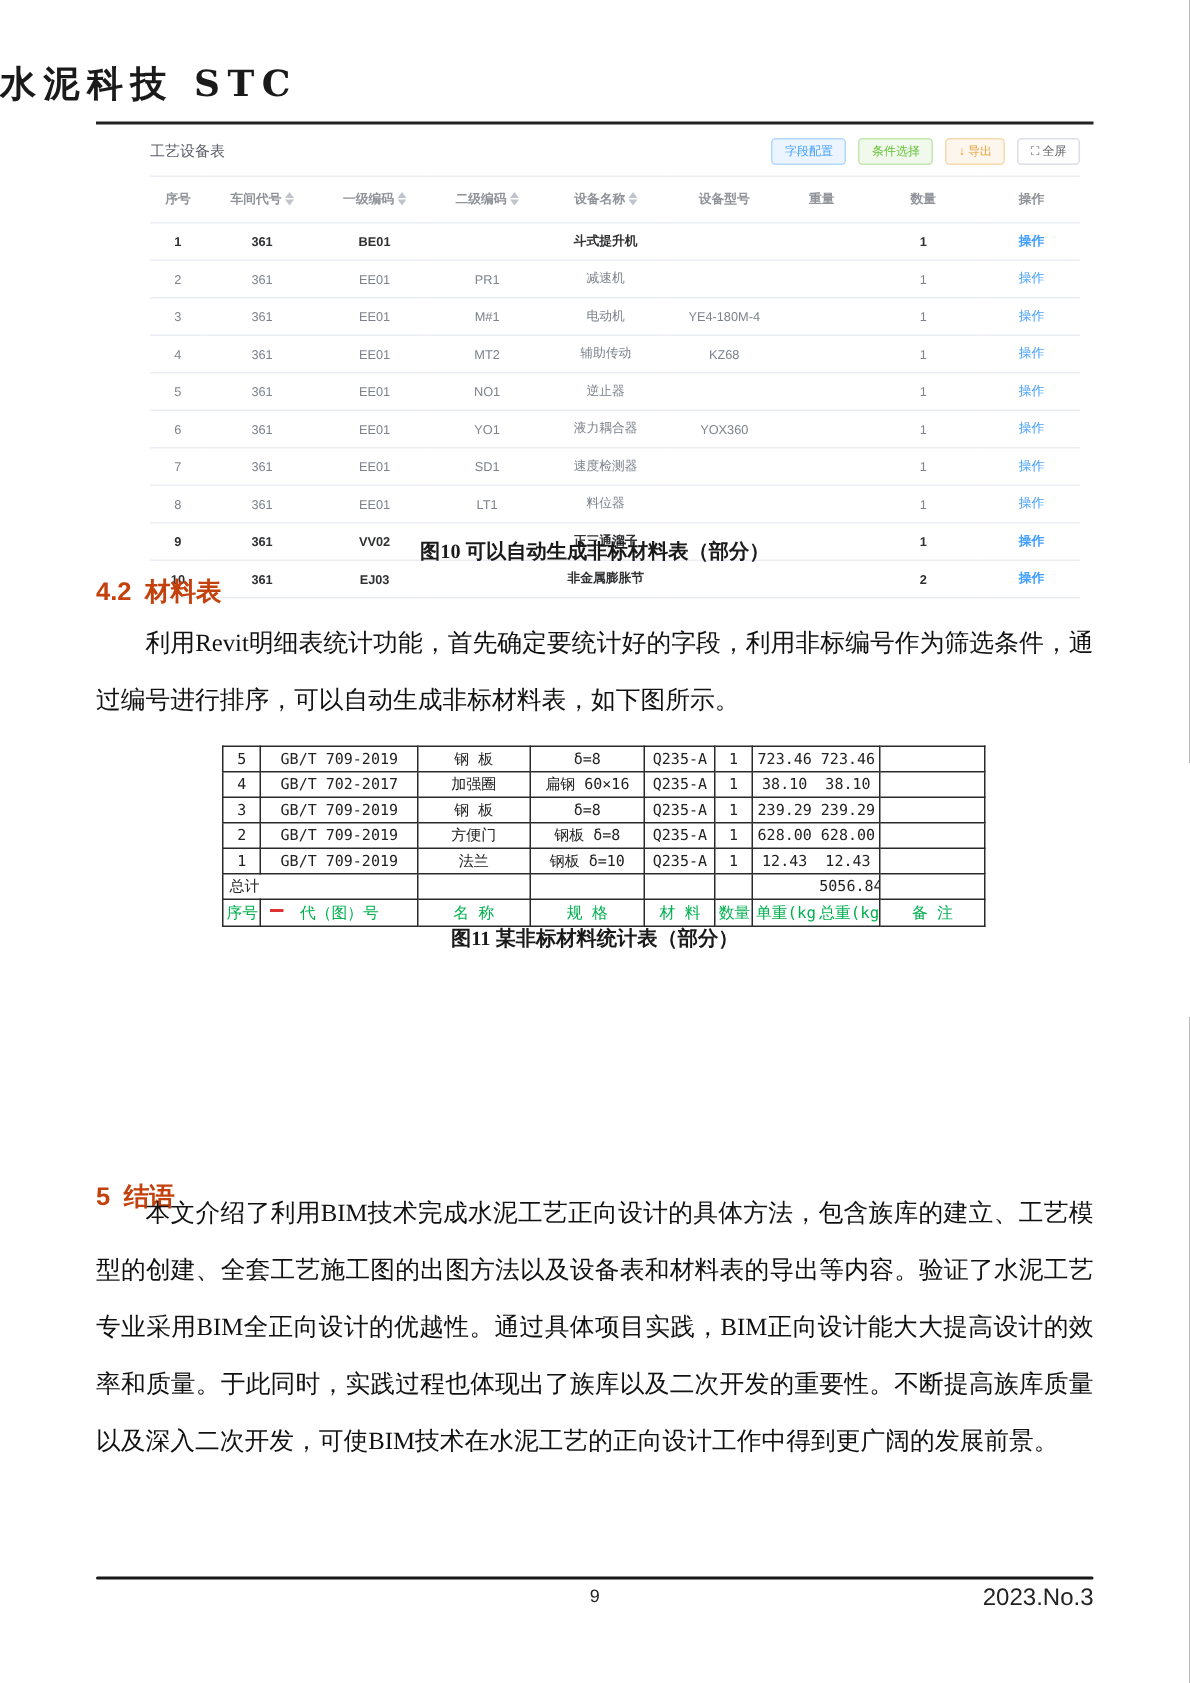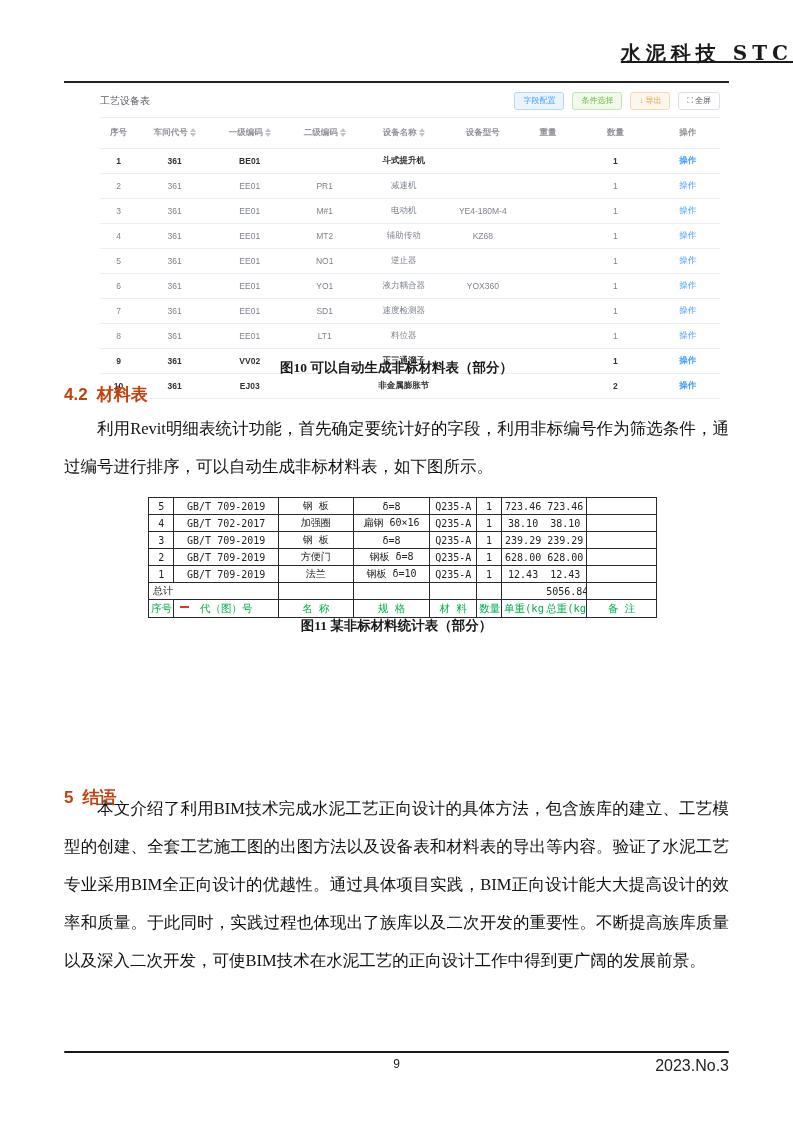--- a/index.html
+++ b/index.html
@@ -5,23 +5,22 @@
   * { margin:0; padding:0; box-sizing:border-box; }
   html,body { background:#888; }
   .page {
     position:relative; width:793px; height:1122px; margin:0 auto;
     background:#ffffff; overflow:hidden;
     font-family:"Liberation Serif", serif; color:#1a1a1a;
   }
   
   .journal-title {
     position:absolute; top:40px; left:0; width:100%;
-    text-align:right; font-size:20px; font-weight:bold; letter-spacing:5px;
+    text-align:left; font-size:24px; font-weight:bold; letter-spacing:5px;
     font-family:"DejaVu Serif", serif;
-    text-decoration:underline;
   }
   .header-rule { position:absolute; top:81px; left:64px; width:665px; height:2px; background:#222; }
 
   
   .web-panel { position:absolute; left:100px; top:91px; width:620px; font-family:"Liberation Sans", sans-serif; }
   .panel-bar { display:flex; justify-content:space-between; align-items:center; height:20px; }
   .panel-title { font-size:10px; color:#5a5e66; }
   .panel-buttons { display:flex; align-items:center; }
   .btn {
     font-size:8px; line-height:1; padding:4px 8px; border-radius:3px;

